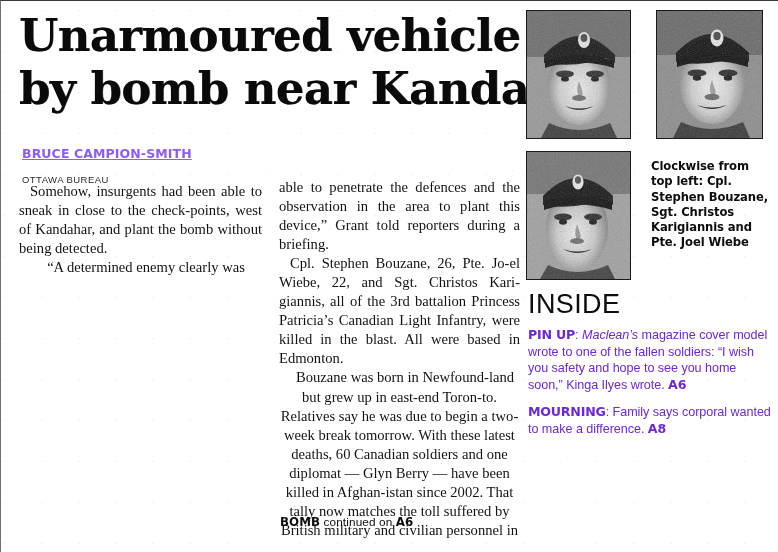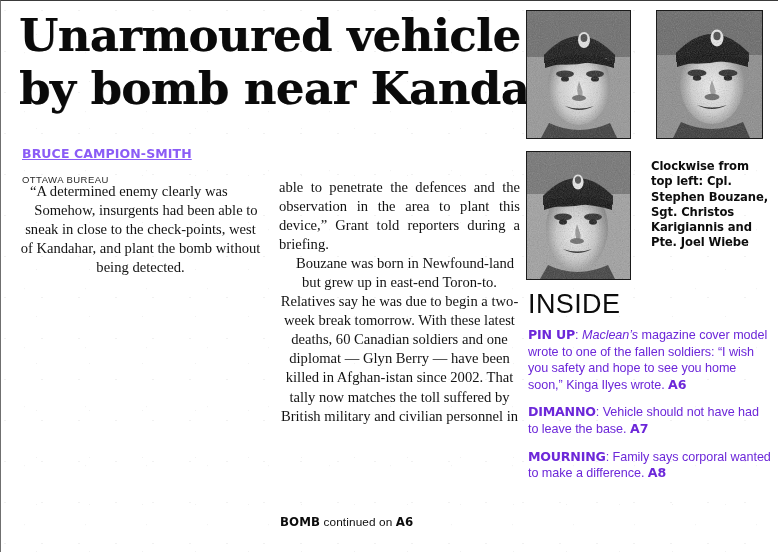--- a/index.html
+++ b/index.html
@@ -179,26 +179,27 @@
     <div class="headline-line">Unarmoured vehicle hit</div>
     <div class="headline-line">by bomb near Kandahar</div>
   </div>
 
   <div id="byline">
     <div class="byline-name">BRUCE CAMPION-SMITH</div>
     <div class="byline-desk">OTTAWA BUREAU</div>
   </div>
 
   <div class="body-col" id="col1">
+    <p class="indent">Somehow, insurgents had been able to sneak in close to the check-points, west of Kandahar, and plant the bomb without being detected.</p>
     <p class="indent">“A determined enemy clearly was</p>
-    <p class="indent">Somehow, insurgents had been able to sneak in close to the check-points, west of Kandahar, and plant the bomb without being detected.</p>
   </div>
 
   <div class="body-col" id="col2">
     <p>able to penetrate the defences and the observation in the area to plant this device,” Grant told reporters during a briefing.</p>
+    <p class="indent">Cpl. Stephen Bouzane, 26, Pte. Jo-el Wiebe, 22, and Sgt. Christos Kari-giannis, all of the 3rd battalion Princess Patricia’s Canadian Light Infantry, were killed in the blast. All were based in Edmonton.</p>
     <p class="indent">Bouzane was born in Newfound-land but grew up in east-end Toron-to. Relatives say he was due to begin a two-week break tomorrow. With these latest deaths, 60 Canadian soldiers and one diplomat — Glyn Berry — have been killed in Afghan-istan since 2002. That tally now matches the toll suffered by British military and civilian personnel in</p>
   </div>
 
   <div id="jumpline">
     <span class="strong">BOMB</span><span>&nbsp;</span><span>continued on</span>&nbsp;<span class="strong">A6</span>
   </div>
 
   <div class="photo" id="photo-1">
     <svg viewBox="0 0 103 127" preserveAspectRatio="none">
       <defs>
@@ -312,23 +313,20 @@
 
   <div id="photo-caption">Clockwise from top left: Cpl. Stephen Bouzane, Sgt. Christos Karigiannis and Pte. Joel Wiebe</div>
 
   <div id="inside-box">
     <div id="inside-title">INSIDE</div>
 
     <div class="inside-item">
       <span class="kicker">PIN UP</span><span>: </span><span class="ital">Maclean’s</span><span> magazine cover model wrote to one of the fallen soldiers: “I wish you safety and hope to see you home soon,” Kinga Ilyes wrote.</span> <span class="page-ref">A6</span>
     </div>
 
-    <div class="inside-item">
-      <span class="kicker">DIMANNO</span><span>: </span><span>Vehicle should not have had to leave the base.</span> <span class="page-ref">A7</span>
-    </div>
 
     <div class="inside-item">
       <span class="kicker">MOURNING</span><span>: </span><span>Family says corporal wanted to make a difference.</span> <span class="page-ref">A8</span>
     </div>
   </div>
 
   <div id="grain"></div>
 </div>
 
 </body></html>

